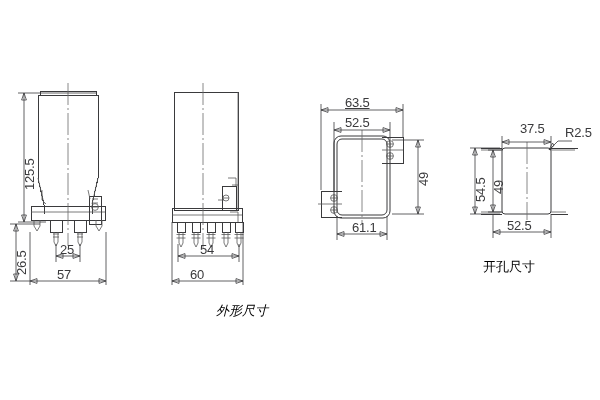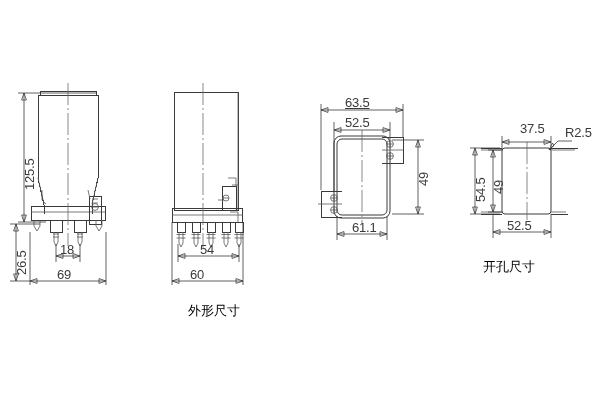--- a/index.html
+++ b/index.html
@@ -320,33 +320,33 @@
       <line class="ext" x1="551" y1="214" x2="551" y2="238"></line>
       <line class="dim" x1="493" y1="232" x2="551" y2="232"></line>
       <path class="dim" d="M493 232 L500 229.6 L500 234.4 Z" fill="#3a3a3c"></path>
       <path class="dim" d="M551 232 L544 229.6 L544 234.4 Z" fill="#3a3a3c"></path>
     </g>
 
   </svg>
 
   <div class="lbl vert" style="left:22px; top:190px;">125.5</div>
   <div class="lbl vert" style="left:14px; top:275px;">26.5</div>
-  <div class="lbl" style="left:60px; top:242px;">18</div>
-  <div class="lbl" style="left:57px; top:267px;">69</div>
+  <div class="lbl" style="left:60px; top:242px;">25</div>
+  <div class="lbl" style="left:57px; top:267px;">57</div>
 
   <div class="lbl" style="left:200px; top:242px;text-align:right;">54</div>
   <div class="lbl" style="left:190px; top:267px;">60</div>
 
   <div class="lbl" style="left:345px; top:95px;text-decoration:underline;">63.5</div>
   <div class="lbl" style="left:345px; top:115px;">52.5</div>
   <div class="lbl vert" style="left:416px; top:186px;">49</div>
   <div class="lbl" style="left:352px; top:220px;">61.1</div>
 
   <div class="lbl" style="left:520px; top:121px;">37.5</div>
   <div class="lbl vert" style="left:473px; top:202px;">54.5</div>
   <div class="lbl vert" style="left:491px; top:194px;">49</div>
   <div class="lbl" style="left:507px; top:218px;">52.5</div>
   <div class="lbl" style="left:565px; top:125px;">R2.5</div>
 
-  <div class="caption" style="left:188px; top:302px;">外形尺寸</div>
+  <div class="caption" style="left:216px; top:302px;font-style:italic;">外形尺寸</div>
   <div class="caption" style="left:483px; top:258px;">开孔尺寸</div>
 
 </div>
 
 </body></html>

